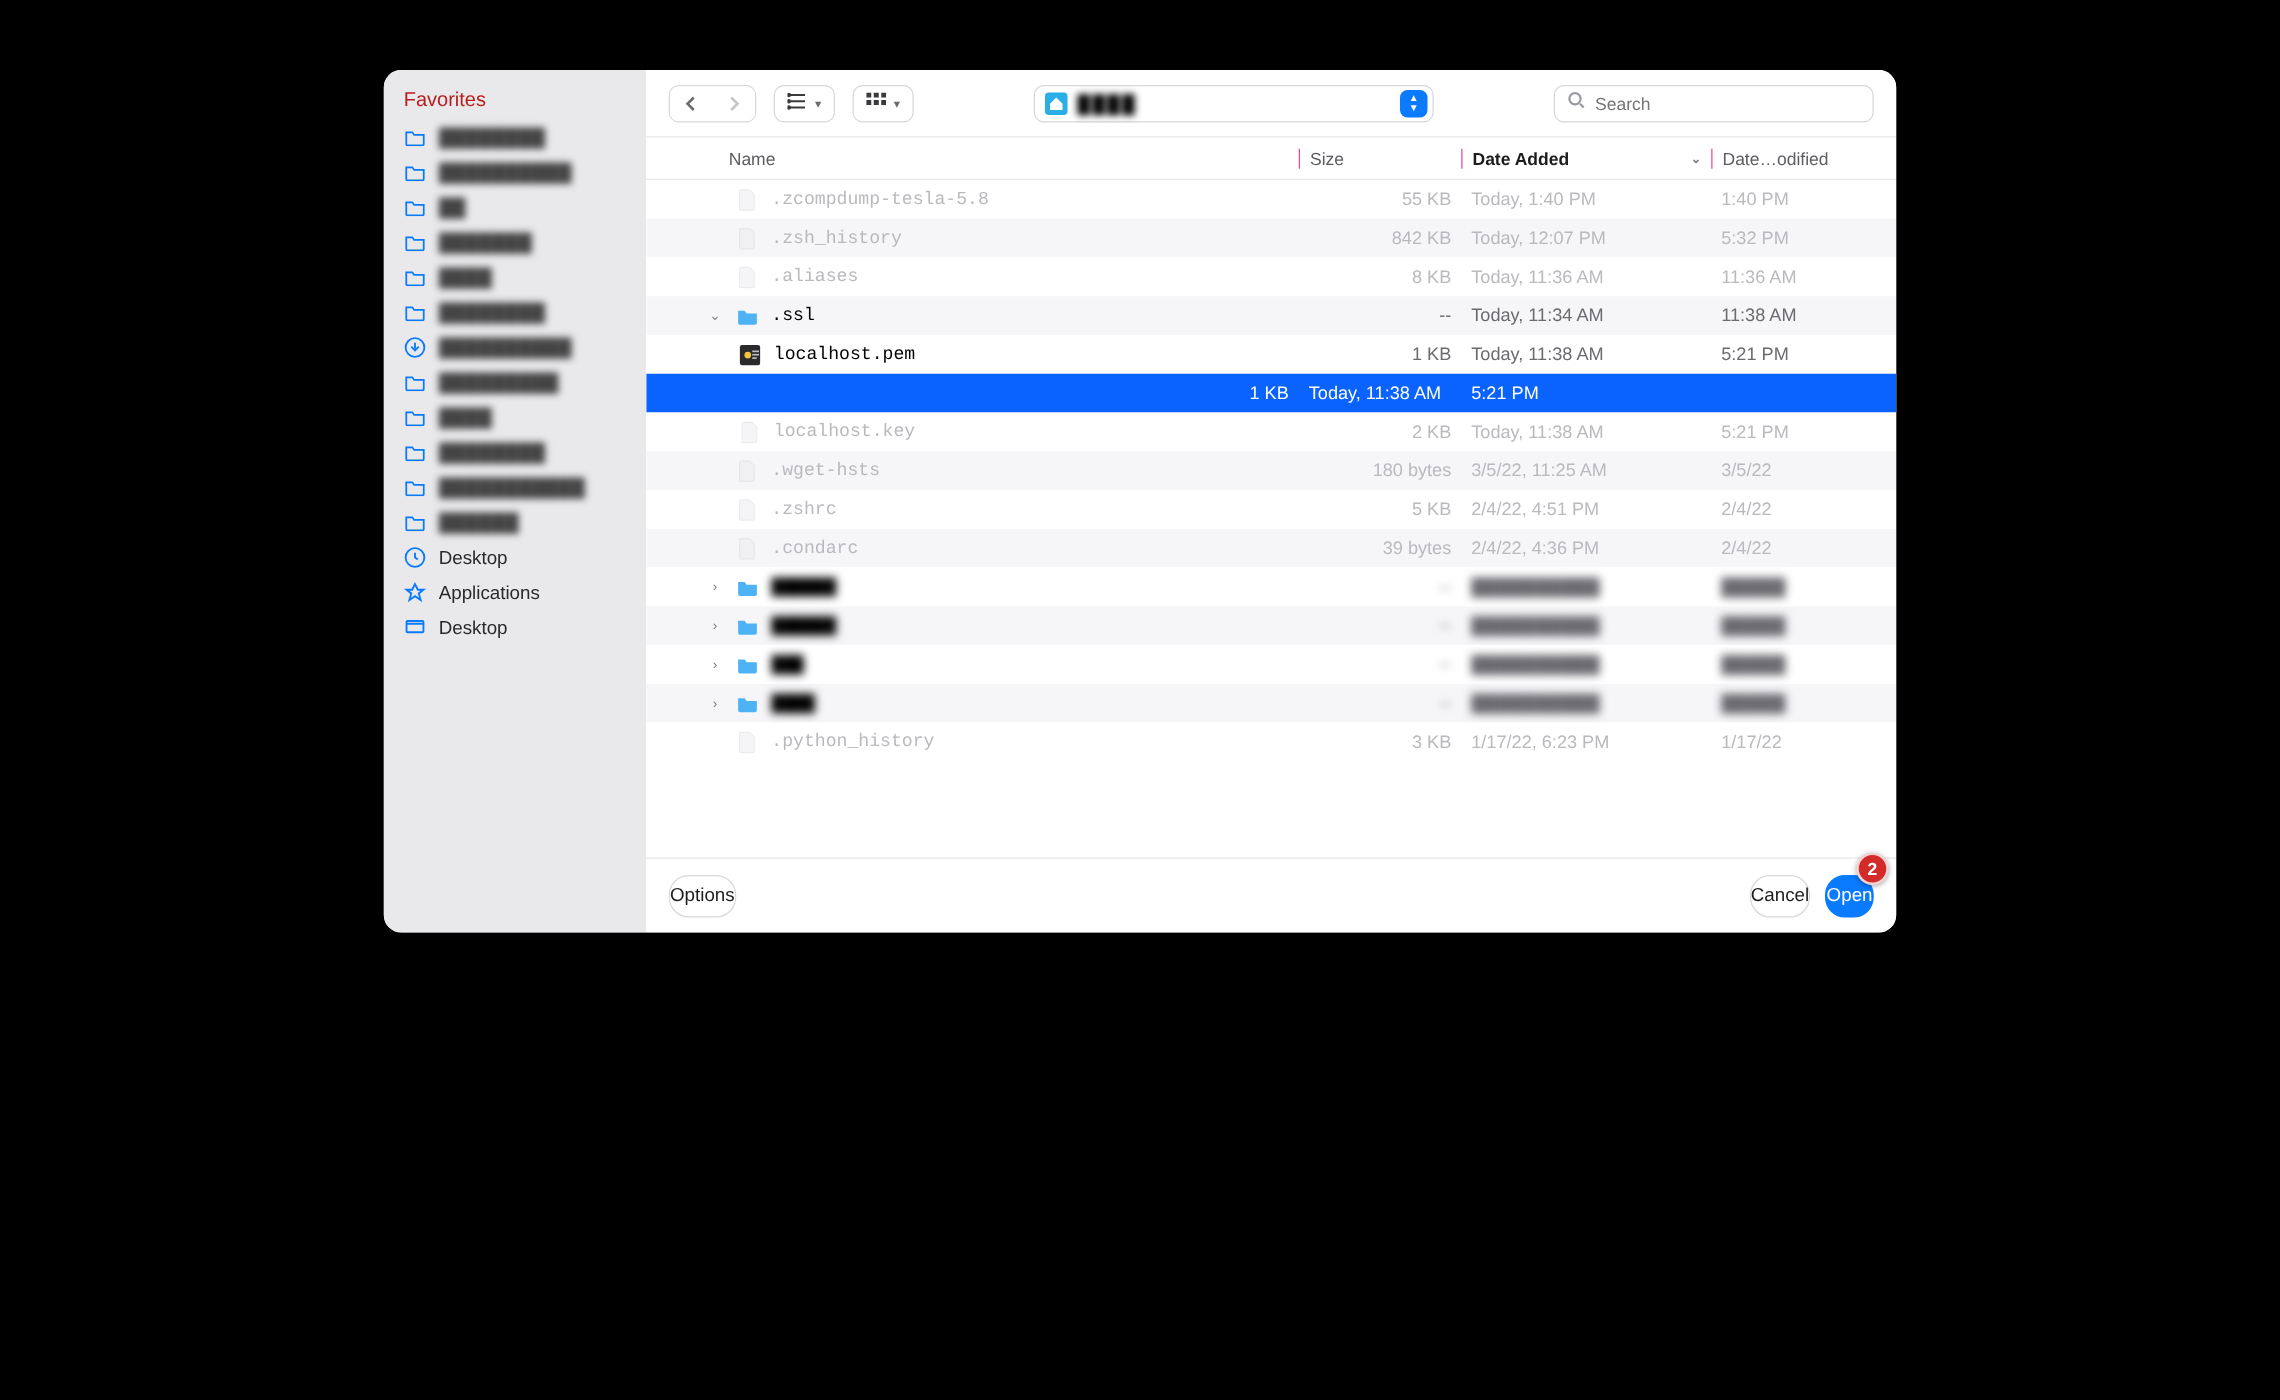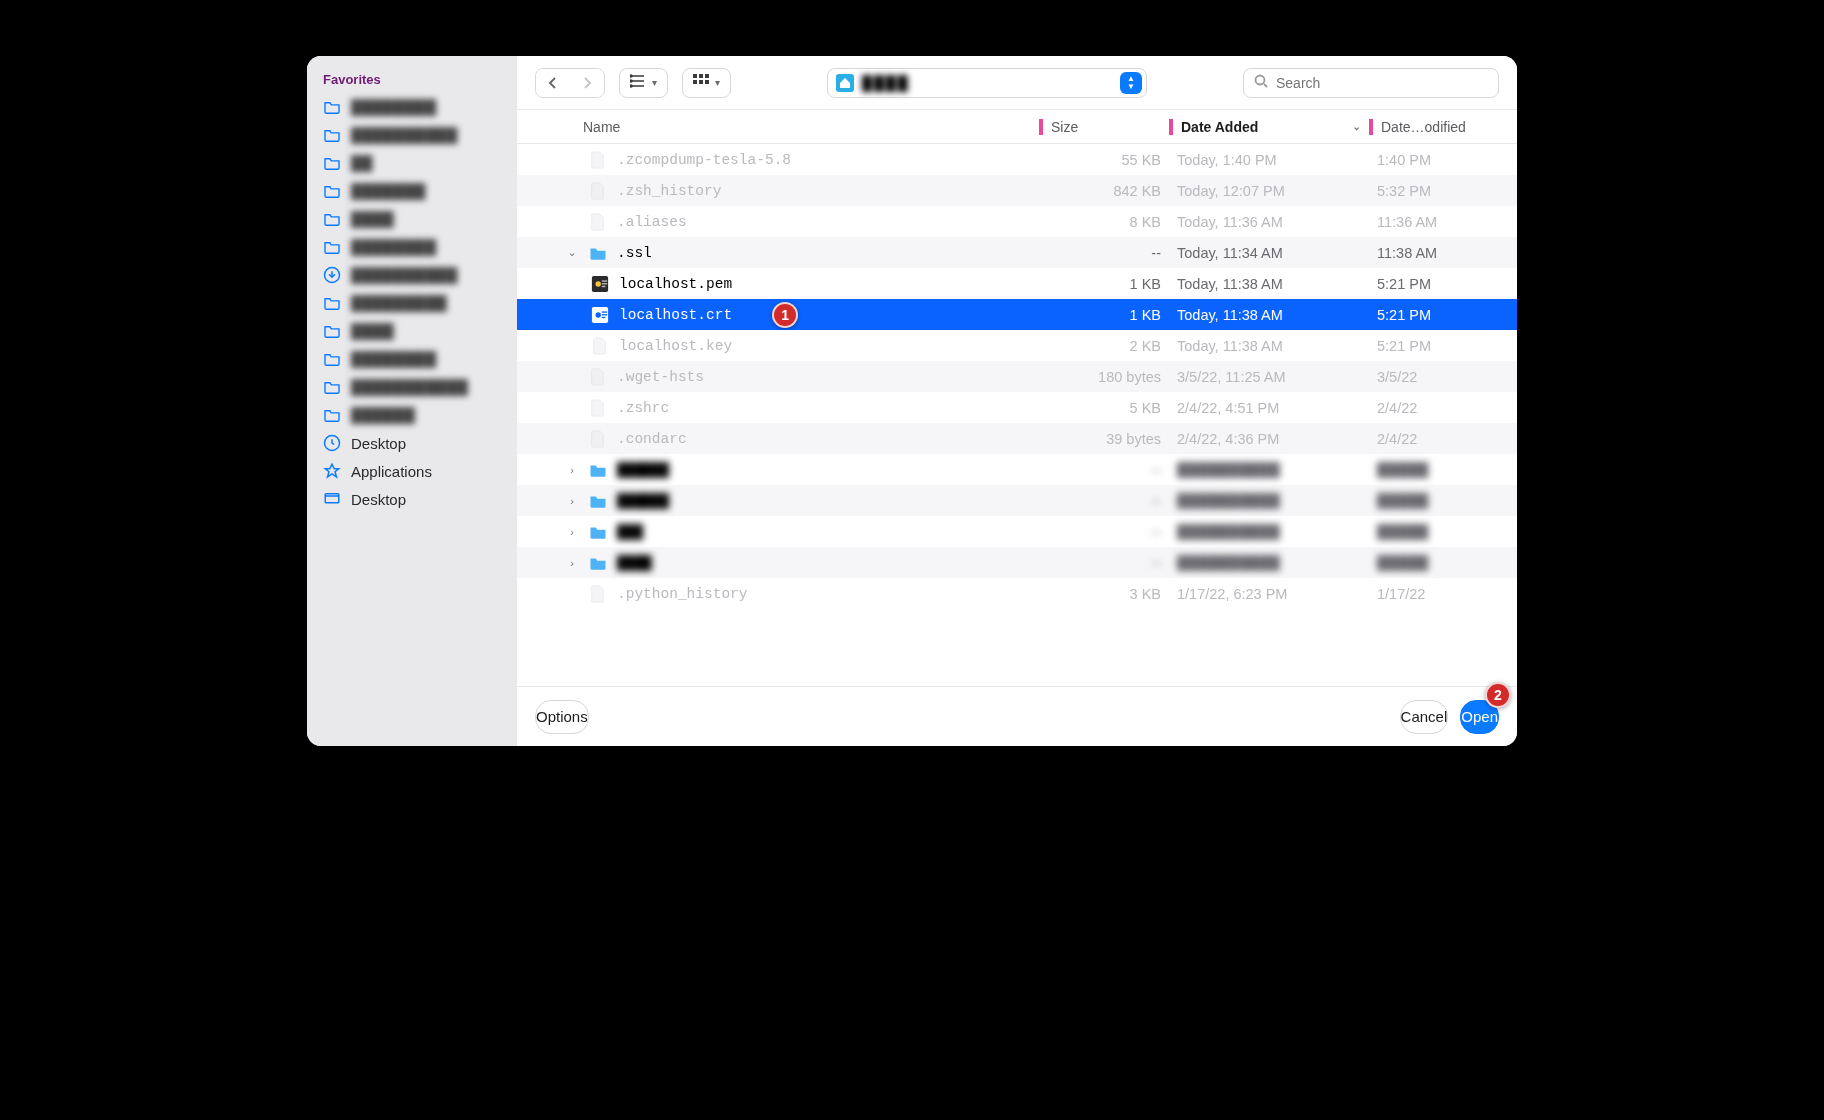--- a/index.html
+++ b/index.html
@@ -3,21 +3,21 @@
 <meta charset="utf-8">
 <style>
   * { box-sizing: border-box; margin: 0; padding: 0; font-family: -apple-system, "Helvetica Neue", Arial, sans-serif; }
   body { background: #000; width: 1824px; height: 1120px; display: flex; align-items: flex-start; justify-content: center; padding-top: 56px; }
   .window {
     width: 1210px; height: 690px; background: #fff; border-radius: 14px; overflow: hidden;
     display: flex; box-shadow: 0 30px 60px rgba(0,0,0,.45);
   }
   
   .sidebar { width: 210px; background: #e9e9ec; padding: 12px 0 0 0; font-size: 14px; color: #333; overflow: hidden; }
-  .sb-header { font-size: 13px; color: #701a75; font-weight: 700; padding: 4px 16px 6px 16px; }
+  .sb-header { font-size: 16px; color: #b91c1c; font-weight: 400; padding: 4px 16px 6px 16px; }
   .sb-item { display: flex; align-items: center; gap: 10px; padding: 5px 16px; font-size: 15px; color: #2a2a2c; cursor: default; }
   .sb-item .icon { width: 18px; height: 18px; display: inline-flex; align-items: center; justify-content: center; color: #0a7aff; }
   .sb-item .label { flex:1; white-space: nowrap; overflow: hidden; }
   .blur { filter: blur(3px); color:#444; }
   
   .folder-svg { width: 18px; height: 14px; }
   .clock-svg, .app-svg, .desk-svg { width: 18px; height: 18px; }
   
   .main { flex: 1; display: flex; flex-direction: column; background: #fff; }
   .toolbar {
@@ -41,21 +41,21 @@
     height: 30px; width: 256px; border: 1px solid #d7d7dc; border-radius: 8px;
     display:flex; align-items:center; padding: 0 10px; gap:8px; color:#9a9aa0;
   }
   .search input { border:none; outline:none; font-size:14px; color:#333; width: 160px; background:transparent; }
   
   .cols {
     display: grid; grid-template-columns: 1fr 130px 200px 130px;
     height: 34px; align-items: center; border-bottom: 1px solid #e8e8e8;
     font-size: 14px; color: #5c5c61; padding: 0 18px 0 18px;
   }
-  .cols > div { padding: 0 8px; border-left: 4px solid #ec4899; white-space: nowrap; text-overflow: ellipsis; overflow:hidden; }
+  .cols > div { padding: 0 8px; border-left: 1px solid #ec4899; white-space: nowrap; text-overflow: ellipsis; overflow:hidden; }
   .cols > div:first-child { border-left: none; padding-left: 48px; }
   .cols .date-added { font-weight: 600; color:#1c1c1e; display:flex; align-items:center; justify-content:space-between;}
   .cols .date-added .chev { font-size:10px; color:#7a7a7e; }
   
   .list { flex:1; overflow:hidden; font-size: 14.5px; }
   .row {
     display: grid; grid-template-columns: 1fr 130px 200px 130px;
     height: 31px; align-items: center; padding: 0 18px;
   }
   .row:nth-child(odd){ background:#fff; }
@@ -364,33 +364,20 @@
                 <rect x="12" y="12" width="4" height="1.5" fill="#bcbcc2"></rect>
               </svg>
             </span>
             <span class="name">localhost.pem</span>
           </div>
           <div class="size">1 KB</div>
           <div class="date">Today, 11:38 AM</div>
           <div class="mod">5:21 PM</div>
         </div>
         <div class="row selected relpos">
-          <div class="namecell indent1">
-            <span class="cert-ic">
-              <svg viewBox="0 0 20 20">
-                <rect x="1" y="1" width="18" height="18" rx="2" fill="#fff"></rect>
-                <circle cx="8" cy="10" r="3" fill="#0a63ff"></circle>
-                <rect x="12" y="6" width="6" height="1.5" fill="#0a63ff"></rect>
-                <rect x="12" y="9" width="6" height="1.5" fill="#0a63ff"></rect>
-                <rect x="12" y="12" width="4" height="1.5" fill="#0a63ff"></rect>
-              </svg>
-            </span>
-            <span class="name">localhost.crt</span>
-            <span class="callout" style="position:static;margin-left:30px;">1</span>
-          </div>
           <div class="size">1 KB</div>
           <div class="date">Today, 11:38 AM</div>
           <div class="mod">5:21 PM</div>
         </div>
         <div class="row dim relpos">
           <div class="namecell indent1">
             <span class="doc-ic">
               <svg viewBox="0 0 16 20" fill="#e9e9ee" stroke="#d5d5db" stroke-width="1">
                 <path d="M2 1h8l4 4v13a1 1 0 0 1-1 1H2a1 1 0 0 1-1-1V2a1 1 0 0 1 1-1z"></path>
               </svg>

